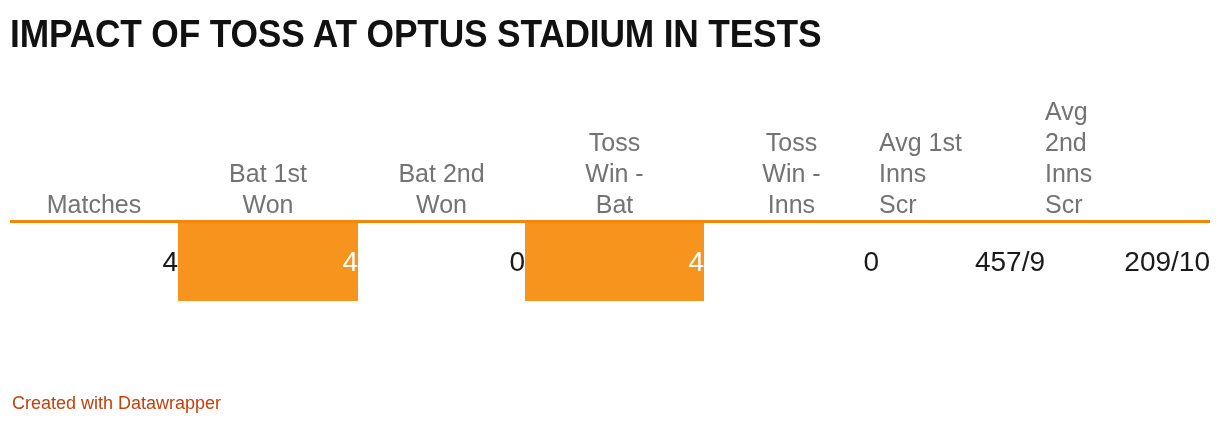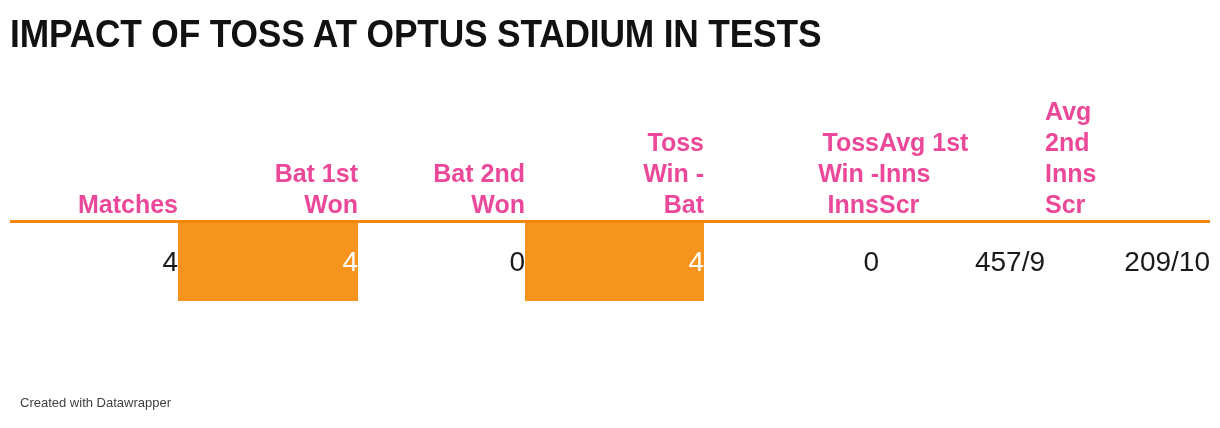--- a/index.html
+++ b/index.html
@@ -61,27 +61,27 @@
   .col-matches     { width: 168px; }
   .col-bat1st      { width: 180px; }
   .col-bat2nd      { width: 167px; }
   .col-tossbat     { width: 179px; }
   .col-tossbowl    { width: 175px; }
   .col-avg1st      { width: 166px; }
   .col-avg2nd      { width: 165px; }
 
   thead th {
     font-size: 25px;
-    font-weight: 700;
+    font-weight: 400;
     line-height: 31px;
-    color: #ec4899;
+    color: #737373;
     padding-bottom: 6px;
     vertical-align: bottom;
   }
-  th.align-right { text-align: right; padding-right: 16px; }
+  th.align-right { text-align: center; padding-right: 16px; }
   th.align-left  { text-align: left;  padding-left: 18px; }
 
   
   thead tr.header-row th {
     border-bottom: 3px solid #f4860a;
   }
 
   tbody td {
     height: 78px;
     font-size: 28px;
@@ -101,25 +101,24 @@
   .cellpad {
     display: block;
     line-height: 78px;
   }
 
   
   .chart-footer {
     position: absolute;
     left: 12px;
     top: 392px;
-    font-size: 13px;
+    font-size: 18px;
     line-height: 22px;
-    color: #404040;
+    color: #c2410c;
     font-weight: 400;
-    margin-left: 8px;
   }
 </style>
 </head>
 <body>
 
 <div class="chart-root">
 
   <div class="chart-title">IMPACT OF TOSS AT OPTUS STADIUM IN TESTS</div>
 
   <div class="table-wrap">

